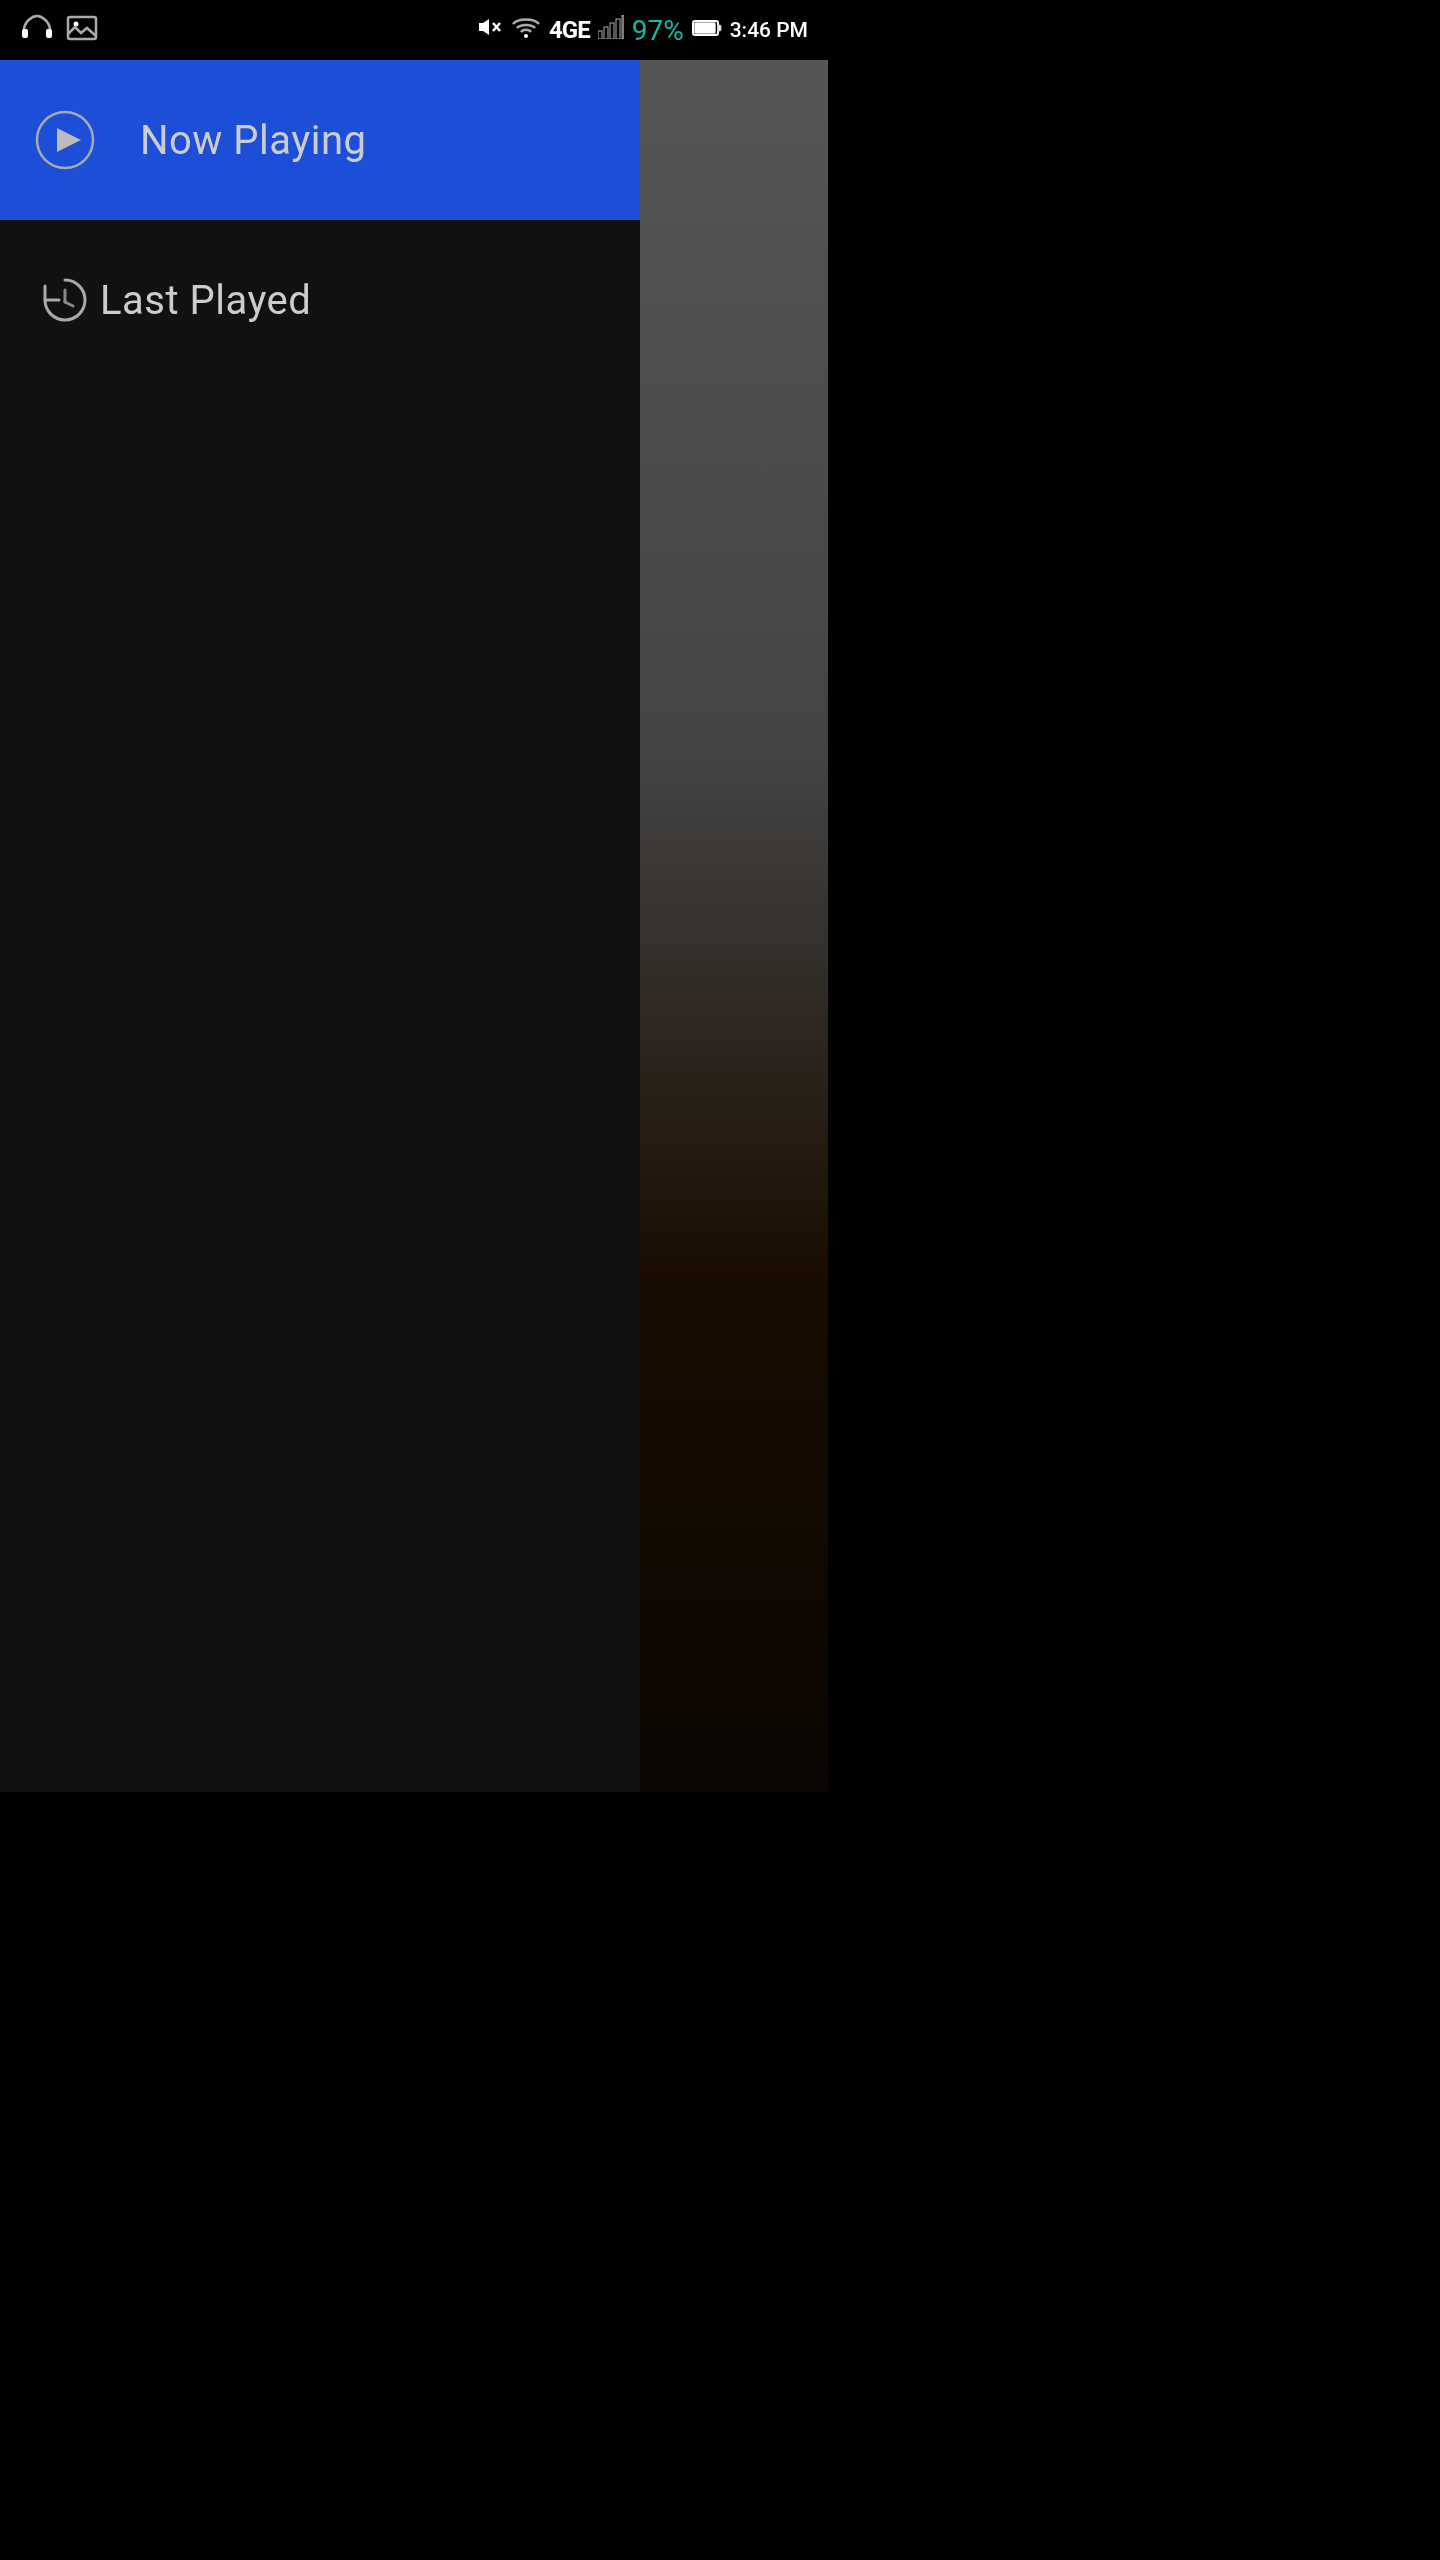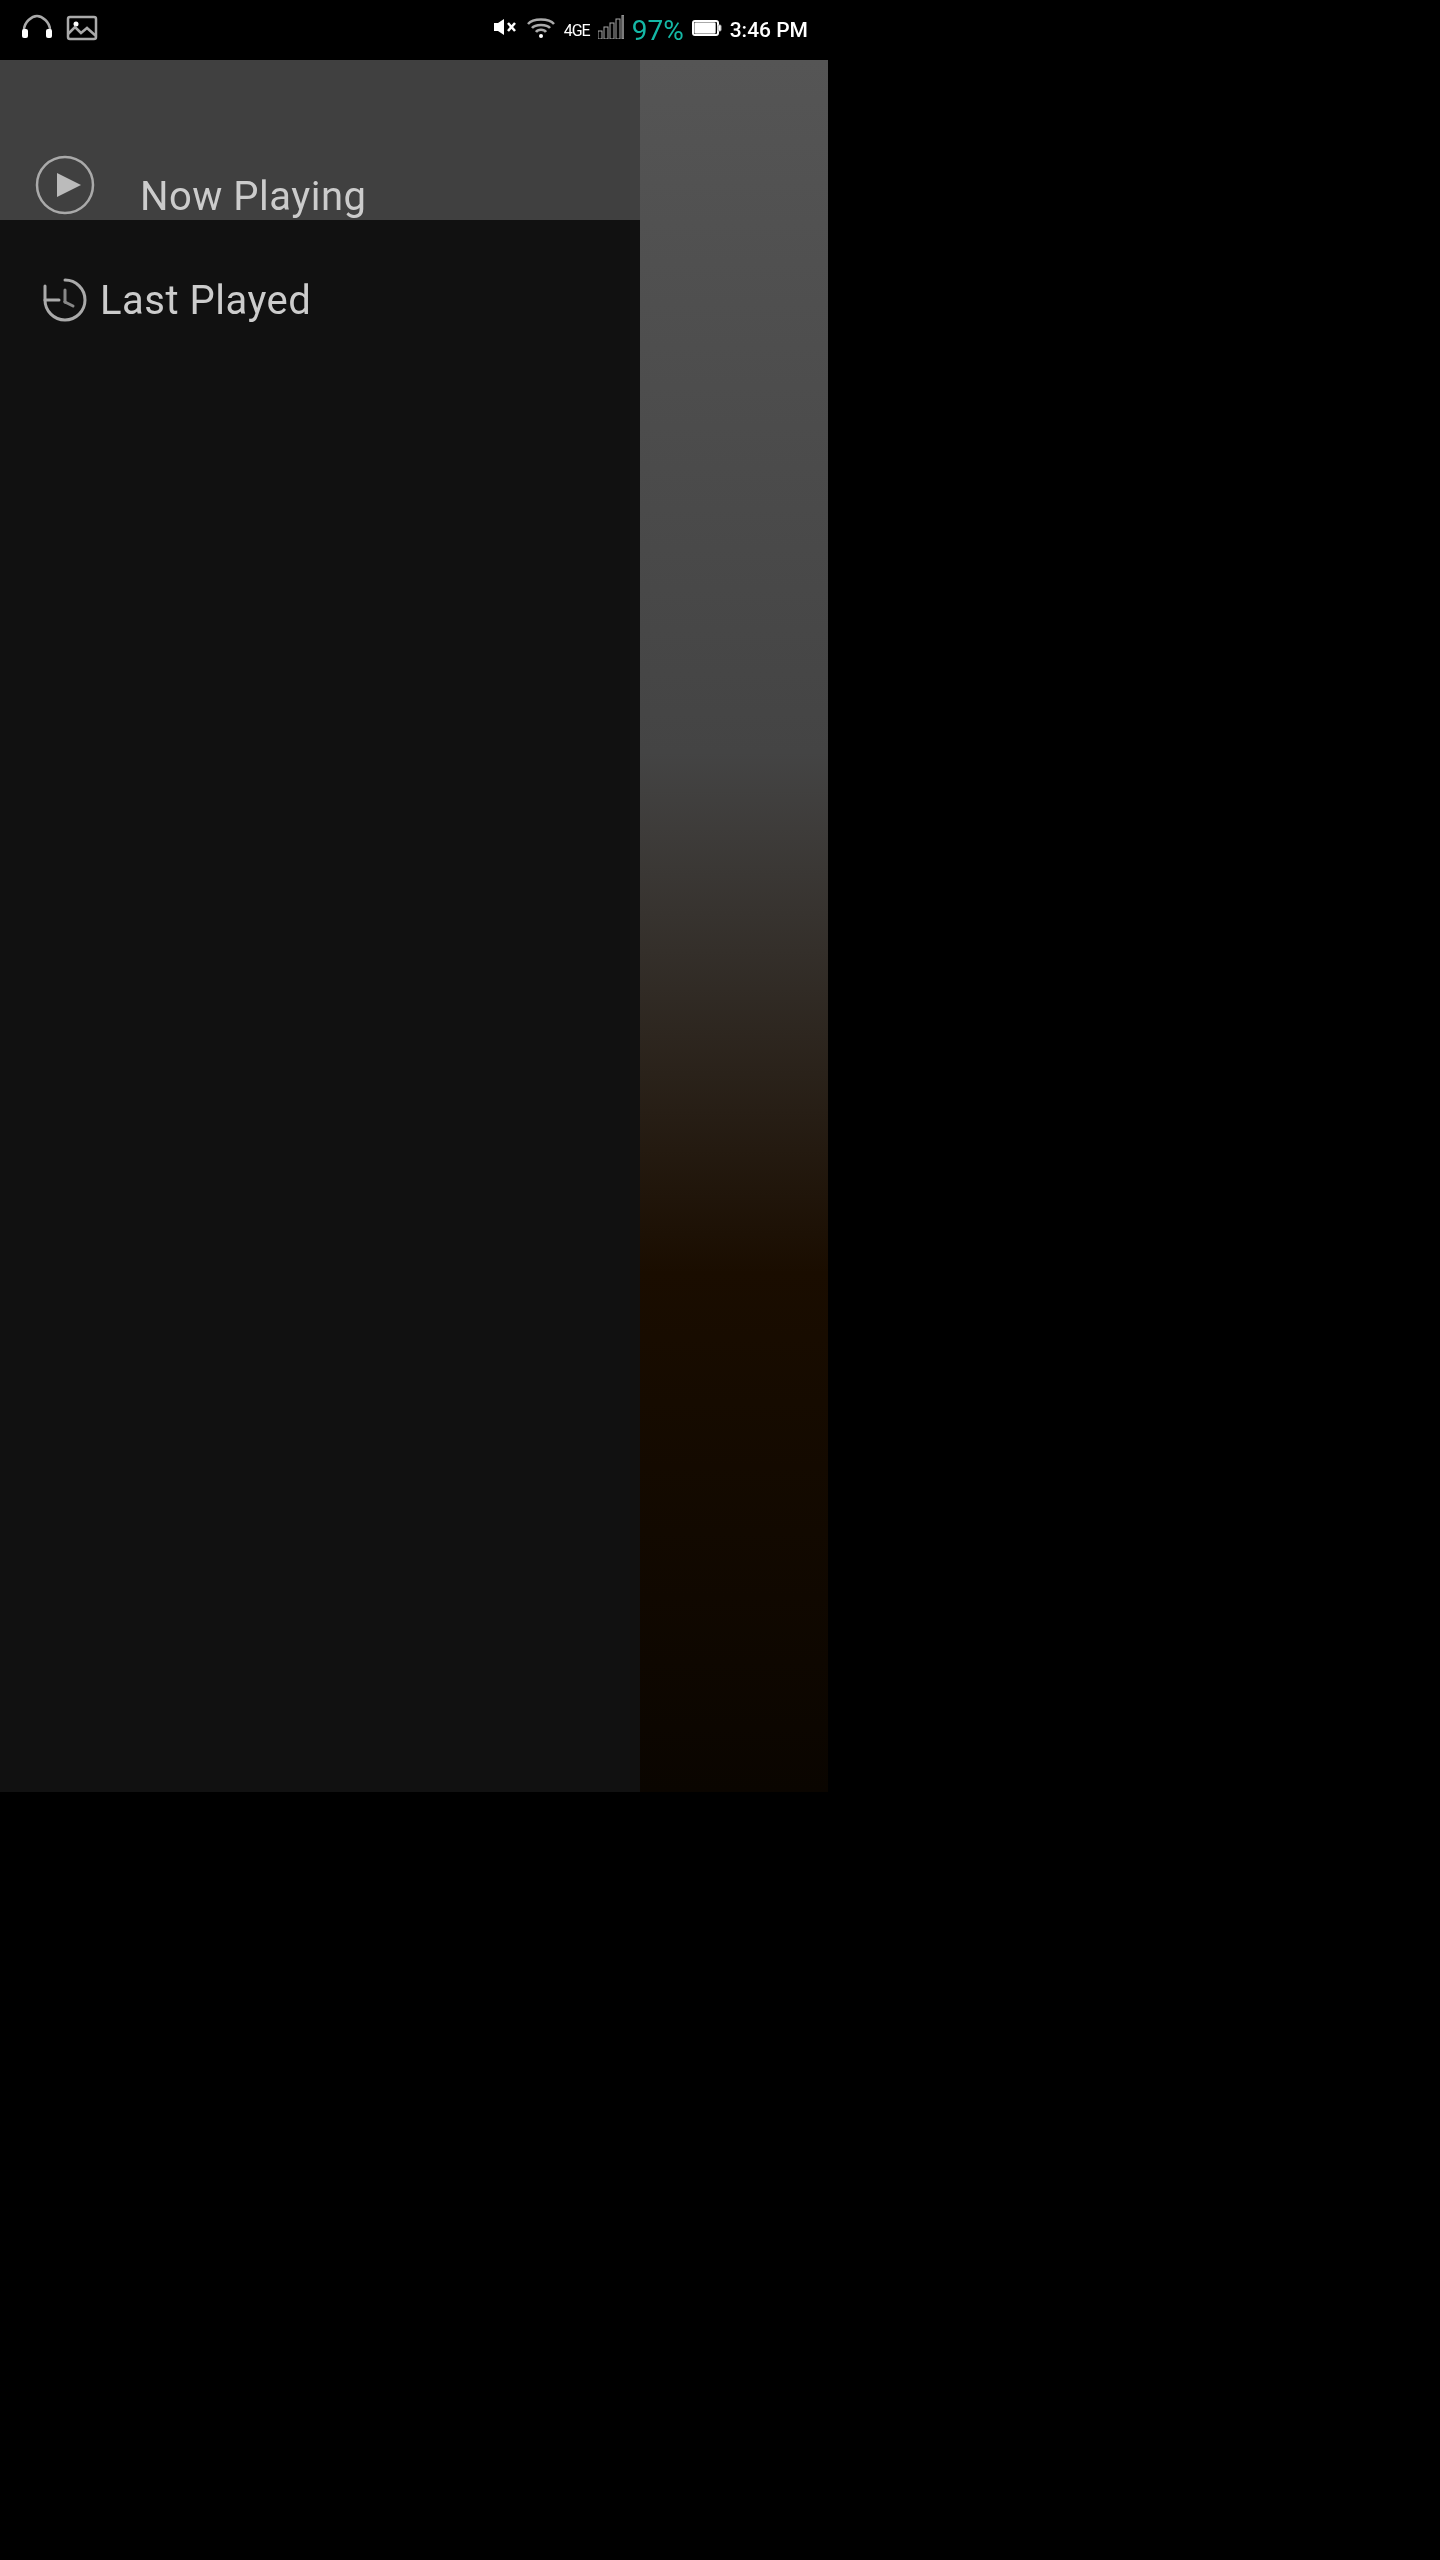--- a/index.html
+++ b/index.html
@@ -78,23 +78,23 @@
       flex: 1;
       height: 100%;
       background: linear-gradient(180deg, #555 0%, #444 40%, #1a0d00 70%, #0a0500 100%);
       position: relative;
     }
 
     
     .menu-item-now-playing {
       width: 100%;
       height: 160px;
-      background: #404040;
-      display: flex;
-      align-items: flex-end;
+      background: #1d4ed8;
+      display: flex;
+      align-items: center;
       padding: 0 30px;
       gap: 40px;
       cursor: pointer;
     }
 
     .menu-item {
       width: 100%;
       height: 160px;
       background: transparent;
       display: flex;
@@ -160,21 +160,21 @@
 
     <span>
       <svg width="30" height="26" viewBox="0 0 30 26" stroke="#fff" stroke-width="2.5" fill="none">
         <path d="M2 10 C7 4 23 4 28 10"></path>
         <path d="M6 14 C9 10 21 10 24 14"></path>
         <path d="M10 18 C12 15 18 15 20 18"></path>
         <circle cx="15" cy="22" r="2" fill="#fff" stroke="none"></circle>
       </svg>
     </span>
 
-    <span style="font-size:16px; font-weight:normal; color:#fff; letter-spacing:-1px;">4GE</span>
+    <span style="font-size:24px; font-weight:bold; color:#fff; letter-spacing:-1px;">4GE</span>
 
     <span>
       <svg width="26" height="24" viewBox="0 0 26 24" fill="#fff">
         <rect x="0" y="16" width="4" height="8"></rect>
         <rect x="6" y="12" width="4" height="12"></rect>
         <rect x="12" y="8" width="4" height="16"></rect>
         <rect x="18" y="4" width="4" height="20"></rect>
         <rect x="24" y="0" width="2" height="24" fill="rgba(255,255,255,0.3)"></rect>
       </svg>
     </span>

